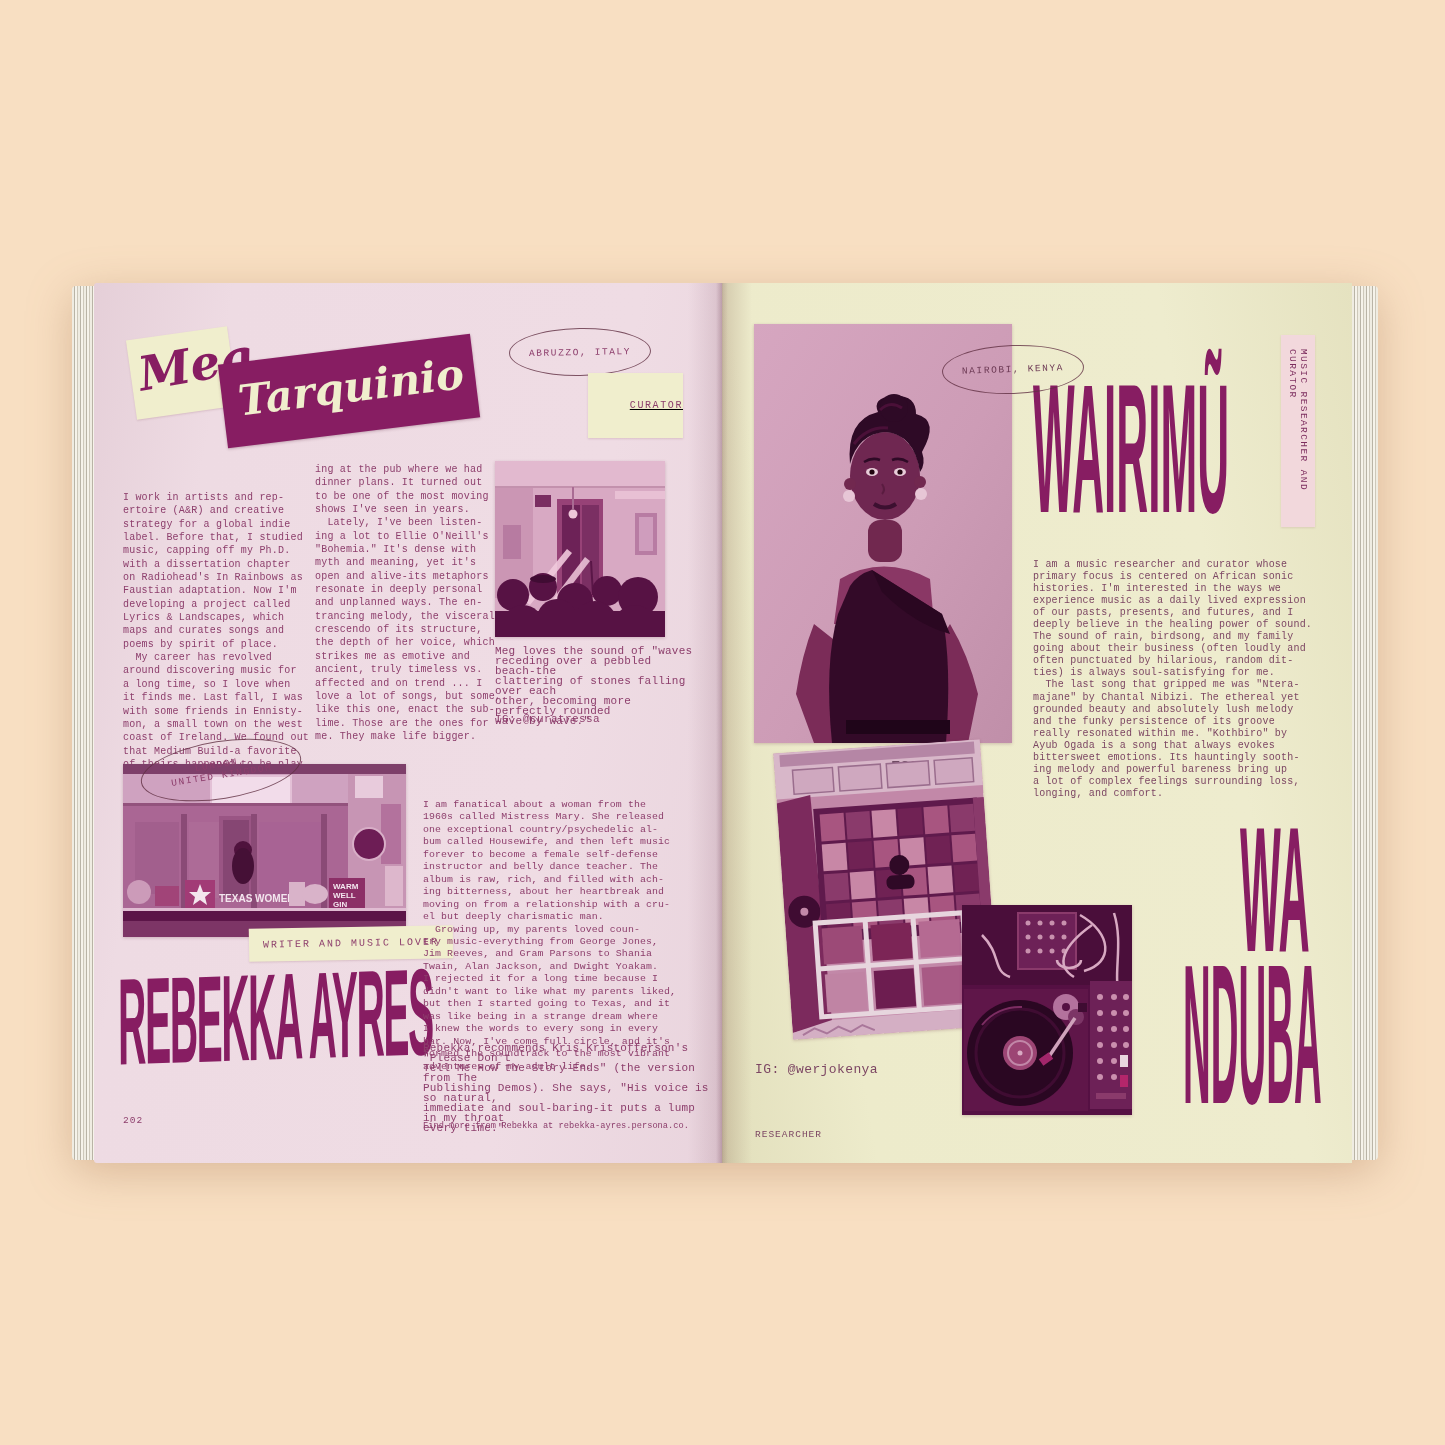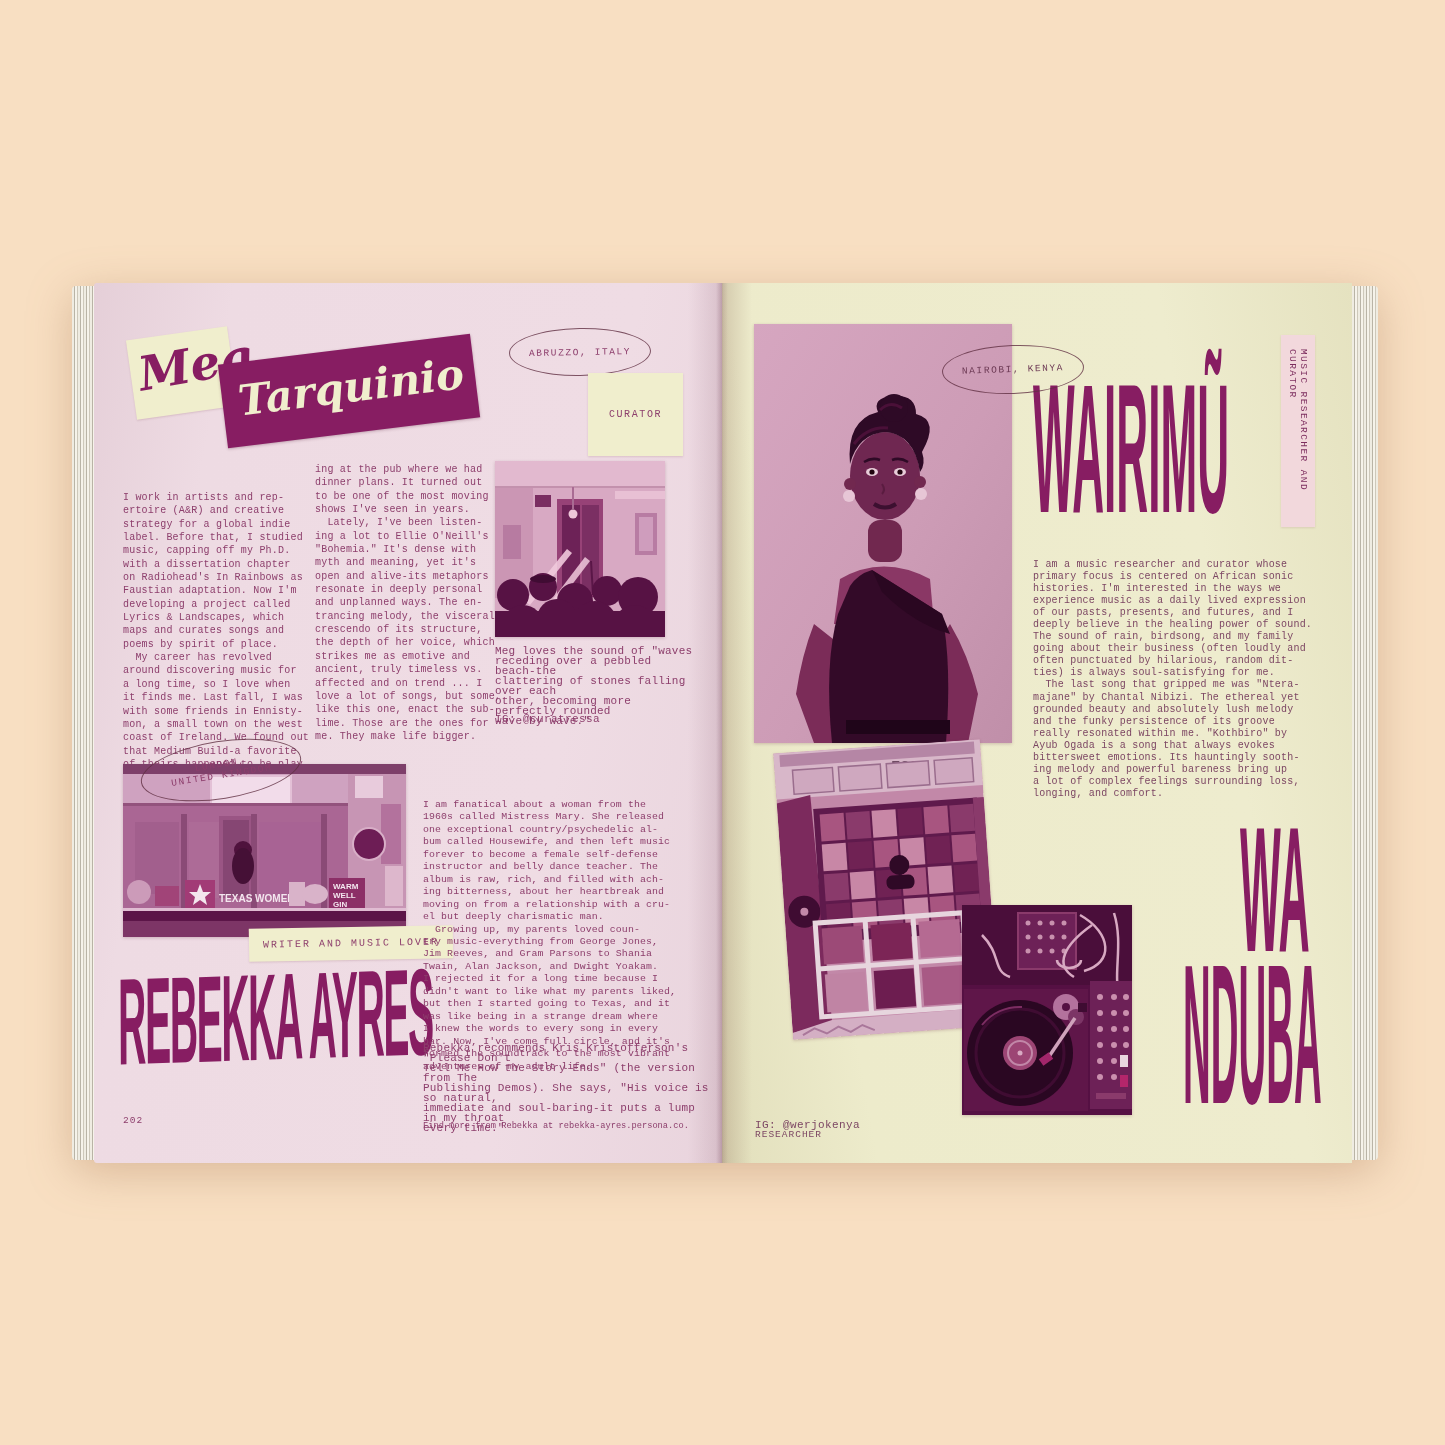--- a/index.html
+++ b/index.html
@@ -61,21 +61,21 @@
 
     <div style="position:absolute;left:128px;top:66px;width:254px;height:84px;background:#871d62;
                 transform:rotate(-7deg);box-shadow:0 1px 3px rgba(90,30,60,.3);">
       <div class="script" style="position:absolute;left:16px;top:14px;font-size:42px;color:#f0eecd;">Tarquinio</div>
     </div>
 
     <div class="oval label-type ink-l" style="left:415px;top:45px;width:140px;height:46px;transform:rotate(-1deg);">
       <span>ABRUZZO, ITALY</span>
     </div>
 
-    <div class="tag label-type" style="left:494px;top:90px;width:95px;height:83px;display:flex;align-items:center;justify-content:center;">
+    <div class="tag label-type" style="left:494px;top:90px;width:95px;height:65px;display:flex;align-items:center;justify-content:flex-end;text-decoration:underline;">
       <span class="ink-l" style="font-size:10px;letter-spacing:1.6px;">CURATOR</span>
     </div>
 
     <div class="tw ink-l body-col" style="left:29px;top:180px;width:198px;margin-top:28px;">I work in artists and rep-
 ertoire (A&amp;R) and creative
 strategy for a global indie
 label. Before that, I studied
 music, capping off my Ph.D.
 with a dissertation chapter
 on Radiohead's In Rainbows as
@@ -442,18 +442,18 @@
         </g>
         <rect x="158" y="150" width="8" height="12" fill="#e8d5de"></rect>
         <rect x="158" y="170" width="8" height="12" fill="#b3266b"></rect>
         <rect x="134" y="188" width="30" height="6" fill="#8a3a6b"></rect>
       </svg>
     </div>
 
     <div class="stretch" style="left:518px;top:519px;font-size:60px;transform:scale(0.72,2.97);">WA</div>
     <div class="stretch" style="left:461px;top:655px;font-size:60px;transform:scale(0.64,3.3);">NDUBA</div>
 
-    <div class="tw ink-r" style="left:33px;top:836px;font-size:11px;letter-spacing:.4px;text-align:center;">IG: @werjokenya</div>
+    <div class="tw ink-r" style="left:33px;top:779px;font-size:13px;letter-spacing:.4px;text-align:center;">IG: @werjokenya</div>
     <div class="tw ink-r" style="left:33px;top:846px;font-size:9.5px;letter-spacing:1px;">RESEARCHER</div>
   </div>
 
   <div class="spine"></div>
 </div>
 
 </body></html>

